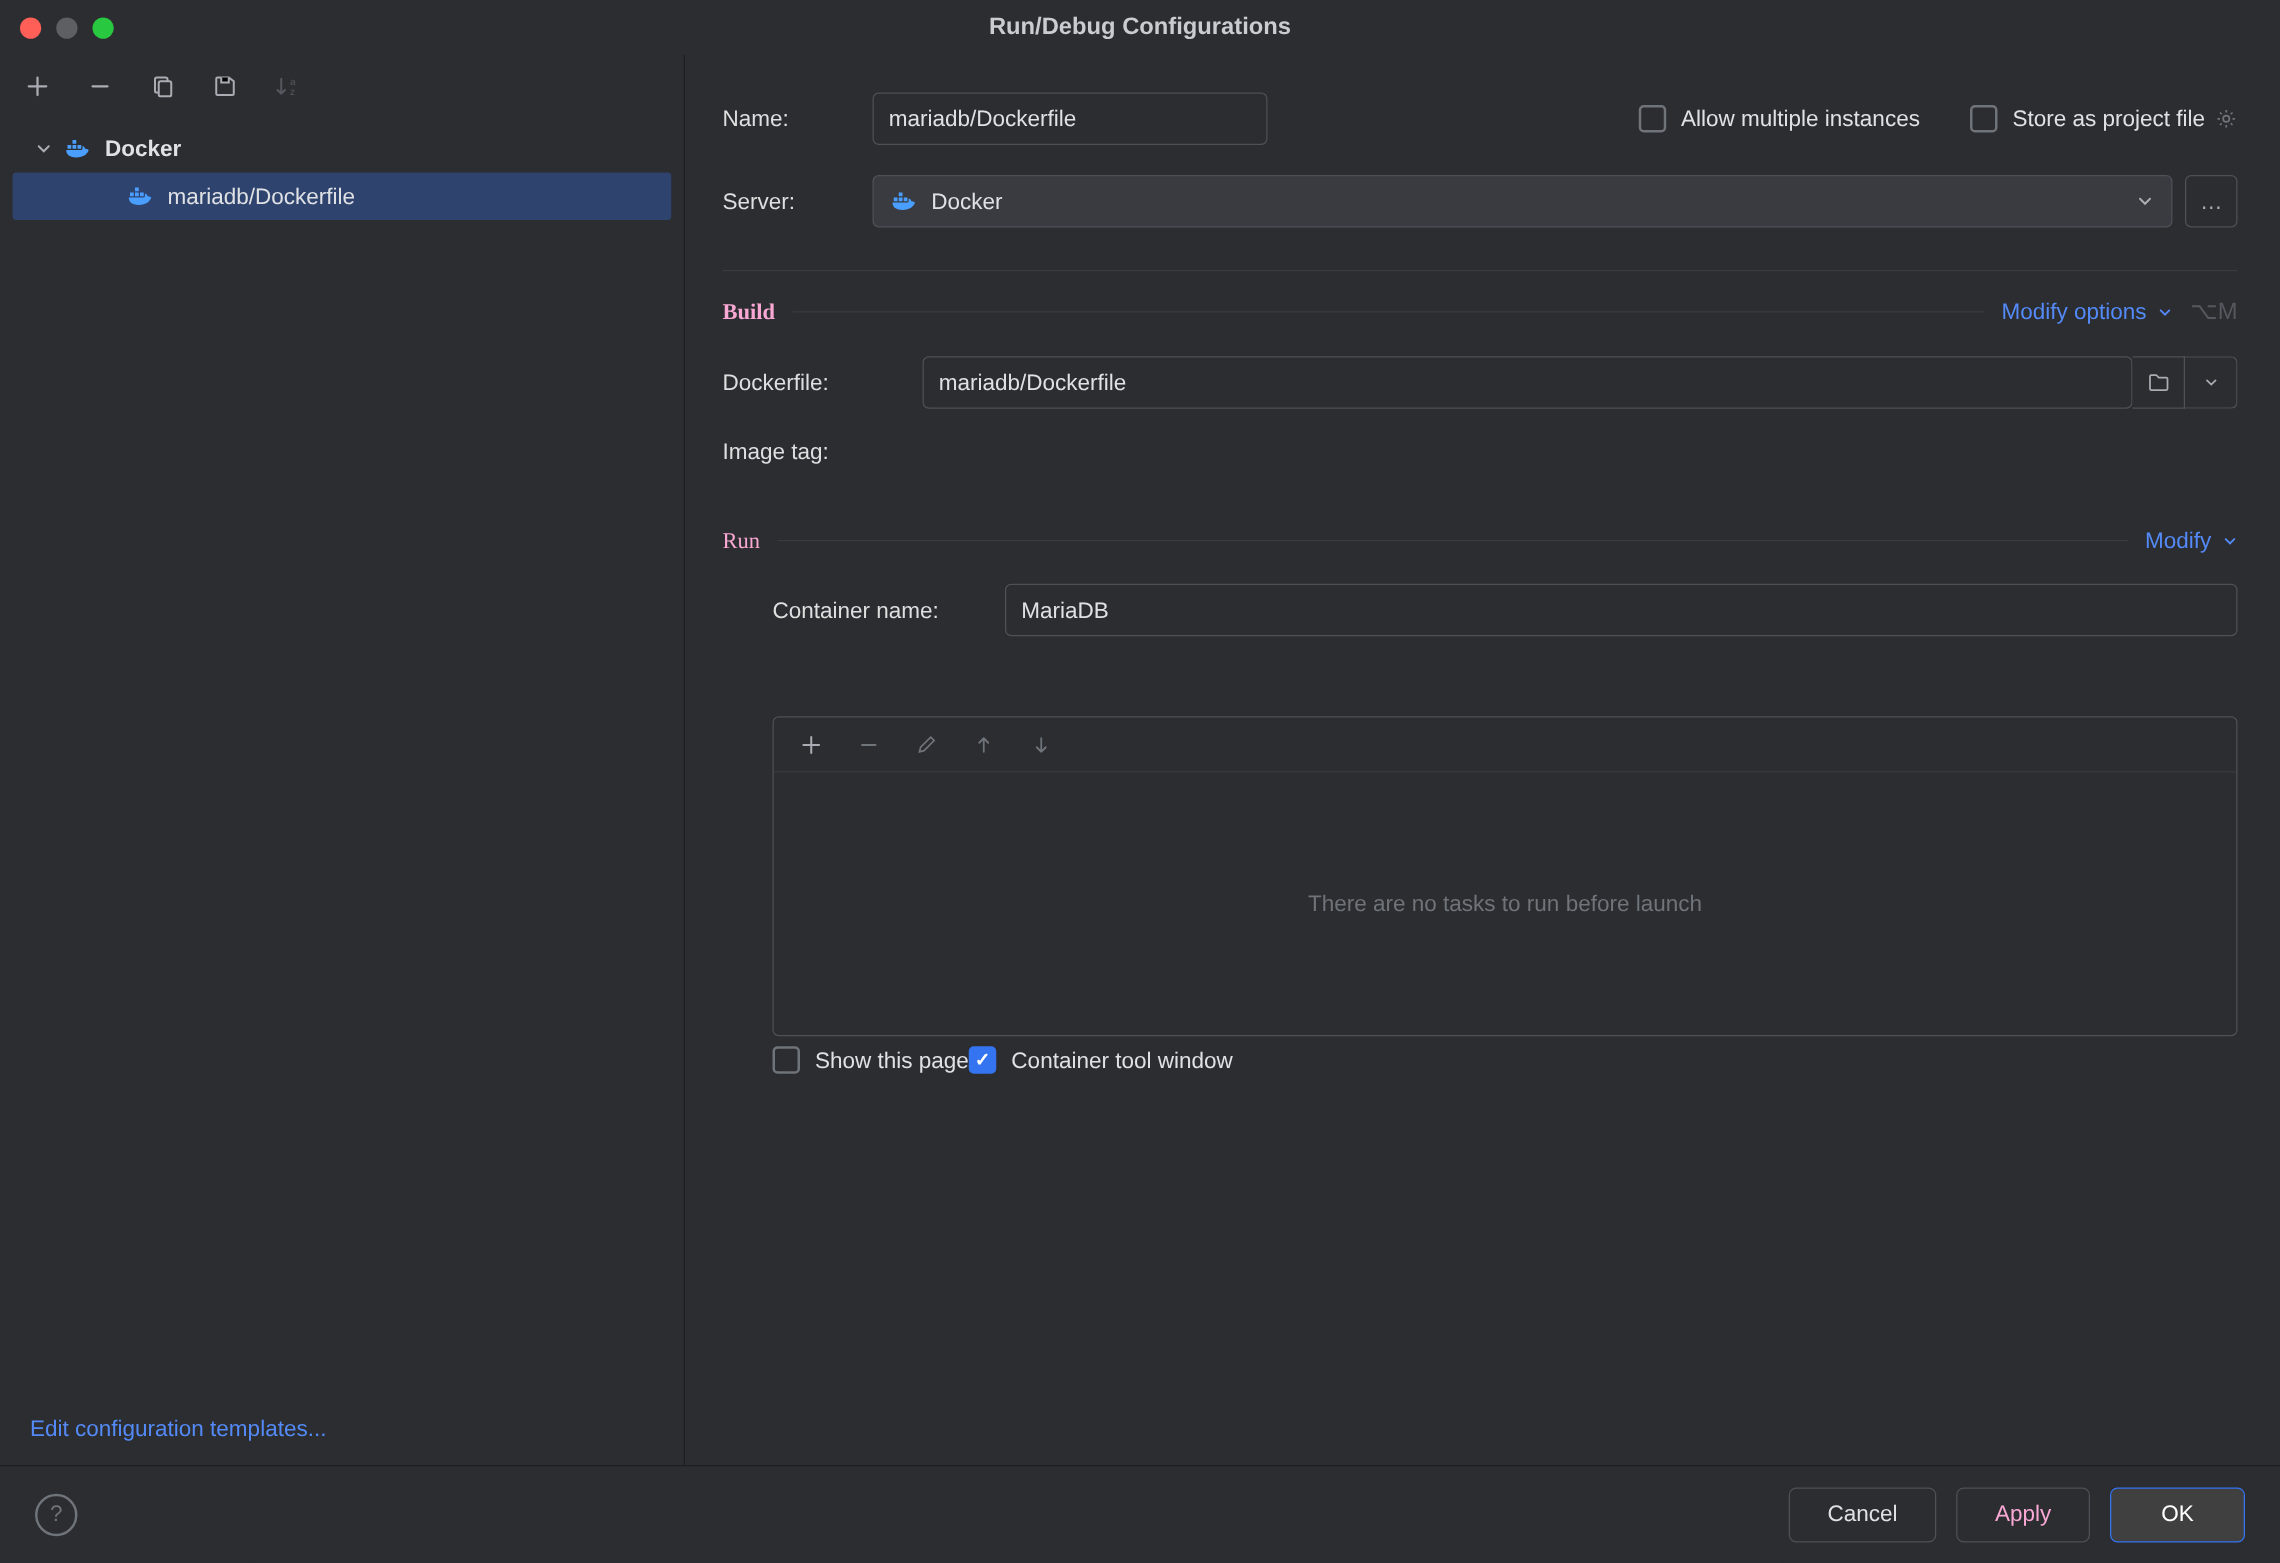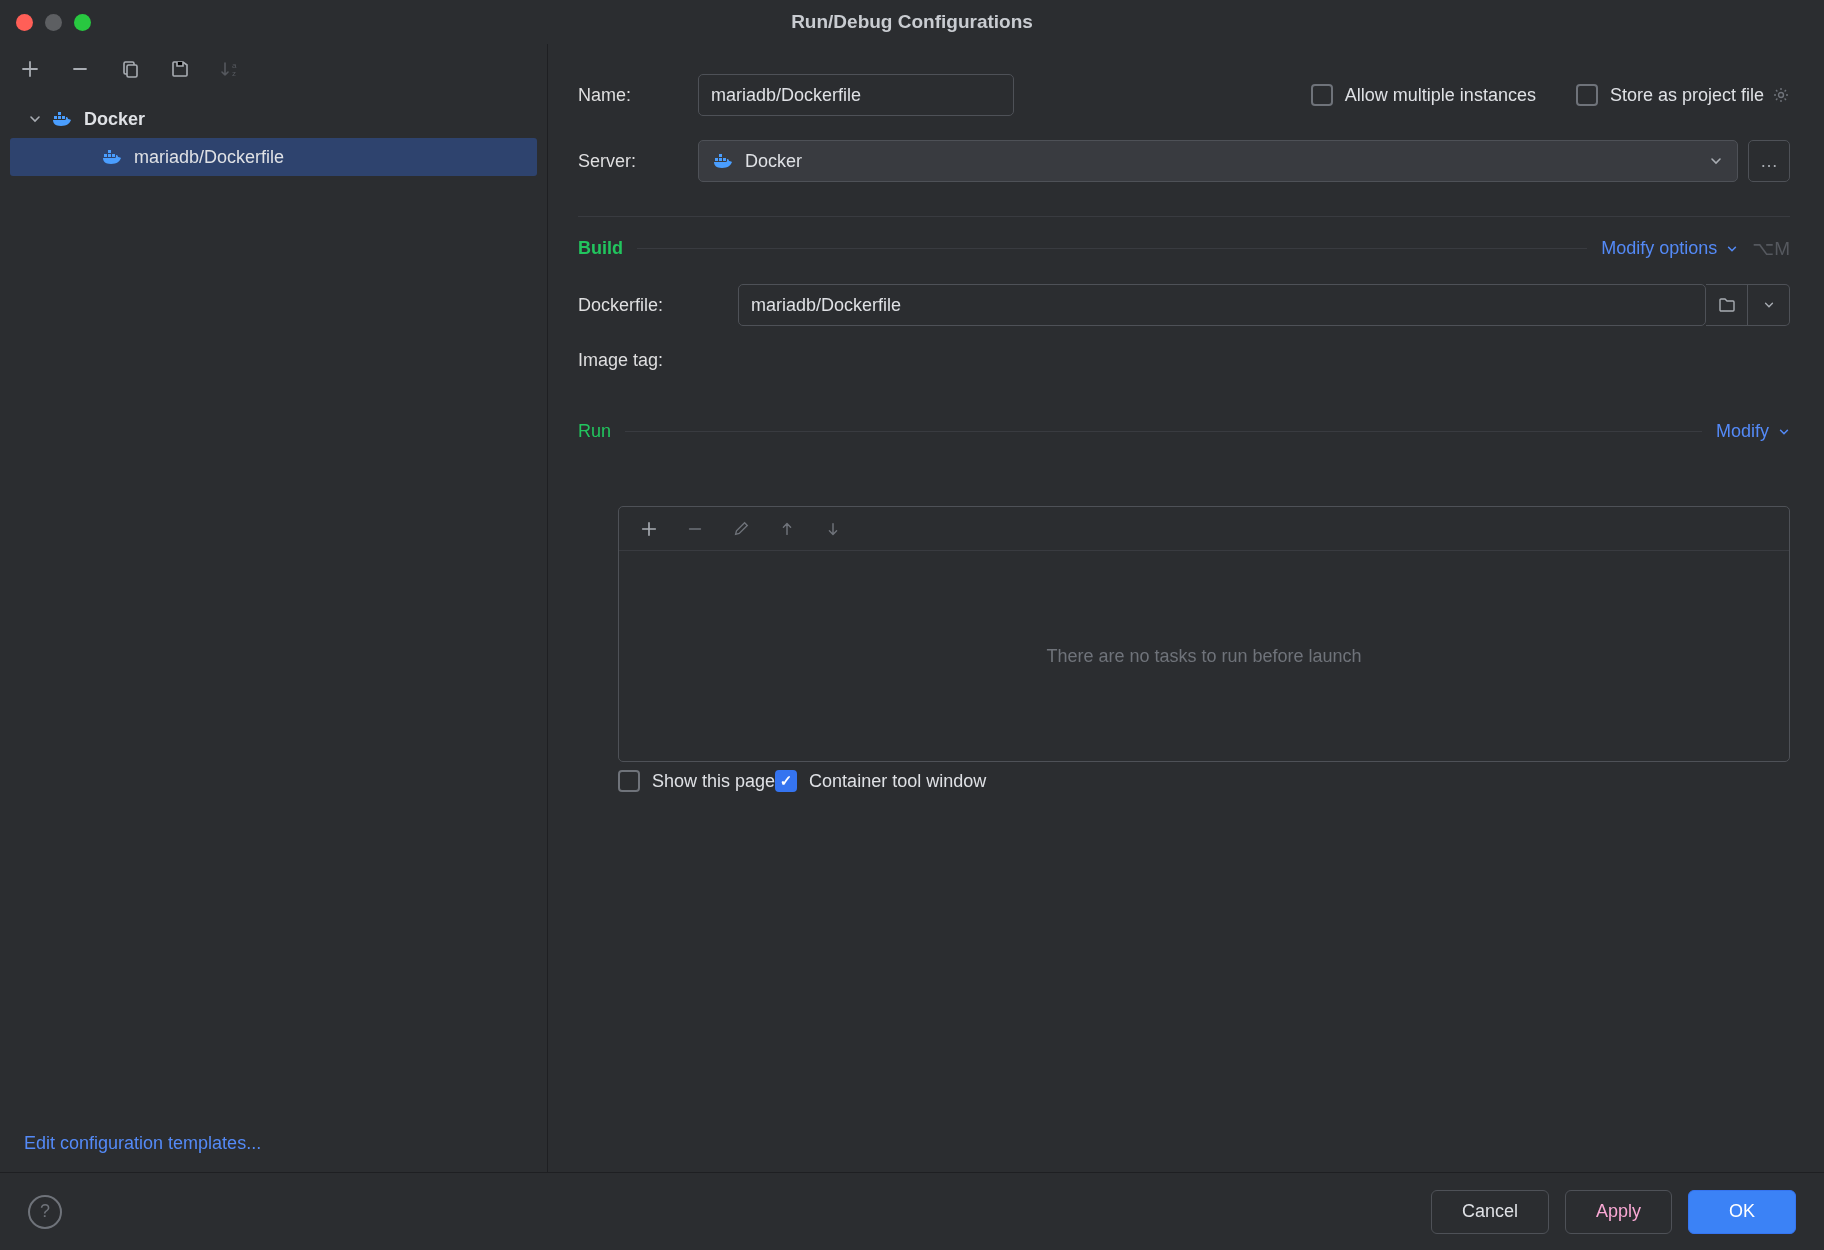--- a/index.html
+++ b/index.html
@@ -202,21 +202,22 @@
   border-top: 1px solid #393b40;
   margin: 10px 0 20px;
 }
 .section-header {
   display: flex;
   align-items: center;
   margin-bottom: 24px;
 }
 .section-title {
   font-weight: 600;
-  color: #22c55e;
+  color: #f9a8d4;
+  font-family: Liberation Serif, serif;
 }
 .section-title.normal { font-weight: 400; }
 .section-line {
   flex: 1;
   border-top: 1px solid #393b40;
   margin: 0 14px;
 }
 .expand-chevron { color: #a9adb3; margin-right: 12px; cursor: pointer; }
 .shortcut {
   color: #55585e;
@@ -298,21 +299,21 @@
   padding: 0 30px;
   border-radius: 6px;
   border: 1px solid #4e5157;
   background: #2b2d30;
   color: #dfe1e5;
   font-size: 18px;
   cursor: pointer;
   margin-left: 16px;
 }
 .btn.primary {
-  background: #3b82f6;
+  background: #404040;
   border-color: #3574f0;
   color: #fff;
   padding: 0 40px;
 }
 .btn.disabled {
   color: #f9a8d4;
   cursor: default;
 }
 svg { display: block; }
 </style>
@@ -487,20 +488,24 @@
         <span class="section-title normal">Run</span>
         <div class="section-line"></div>
         <span class="link">
           <span>Modify</span>
           <svg style="display:inline;vertical-align:middle;margin-left:4px" width="12" height="12" viewBox="0 0 14 14">
               <path d="M3 5l4 4 4-4" stroke="currentColor" stroke-width="1.8" fill="none" stroke-linecap="round"></path>
             </svg>
         </span>
       </div>
 
+      <div class="row">
+        <div class="label label-indent">Container name:</div>
+        <input type="text" class="field field-full" value="MariaDB" style="">
+      </div>
 
       <div style="height:40px"></div>
 
 
       <div class="before-launch-box">
         <div class="bl-toolbar">
           <div class="tb-icon active">
             <svg width="18" height="18" viewBox="0 0 20 20">
                 <path d="M10 3v14M3 10h14" stroke="currentColor" stroke-width="1.8" stroke-linecap="round"></path>
               </svg>

